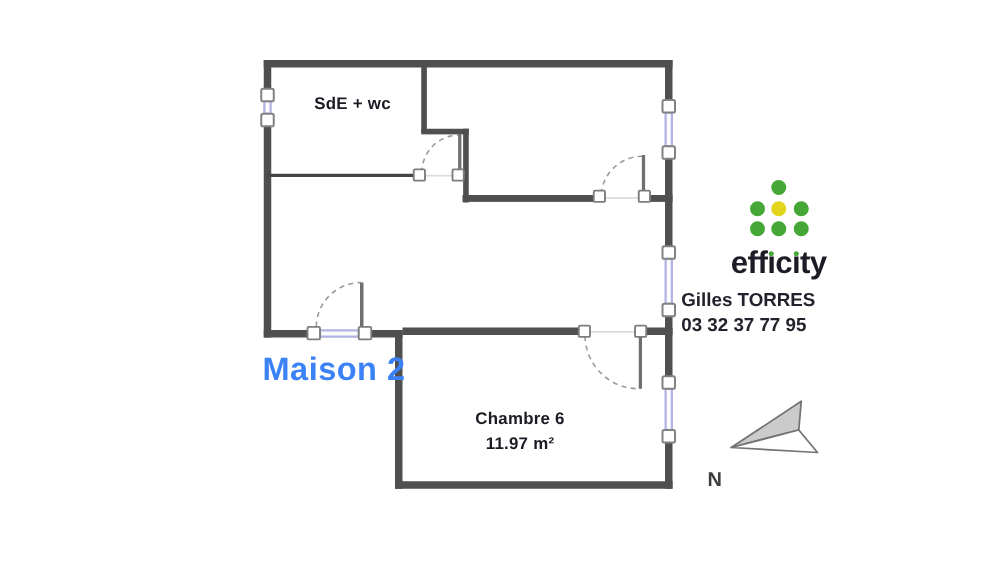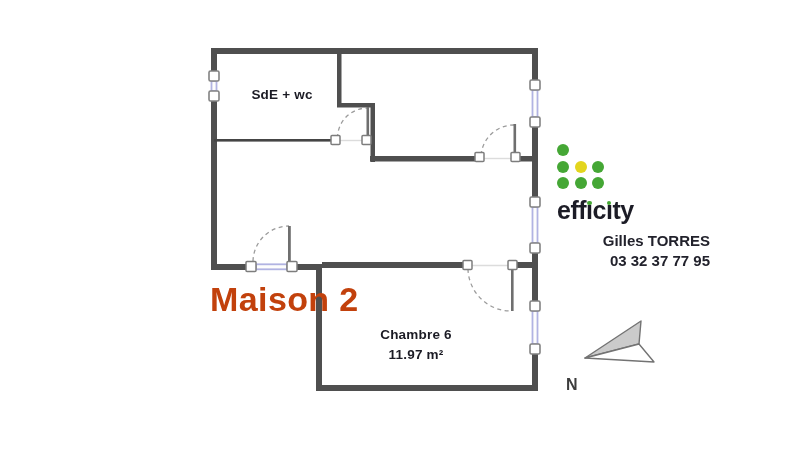--- a/index.html
+++ b/index.html
@@ -1,35 +1,35 @@
 <!DOCTYPE html>
 <html style="--logo-green: #45a735; --logo-yellow: #e3d51e;"><head>
 <meta charset="utf-8">
 <style>
   html,body{margin:0;padding:0;background:#fff;}
   body{width:800px;height:457px;overflow:hidden;font-family:"Liberation Sans",sans-serif;}
   .canvas{position:relative;width:800px;height:457px;background:#ffffff;}
   .plan-svg{position:absolute;left:0;top:0;width:800px;height:457px;}
   .room-label{position:absolute;text-align:center;color:#1b1b24;font-weight:700;
               font-size:13.5px;line-height:20px;letter-spacing:0.2px;}
-  .maison-label{position:absolute;left:210px;top:280px;font-size:34px;font-weight:700;
-                color:#c2410c;letter-spacing:0.4px;}
+  .maison-label{position:absolute;left:210px;top:280px;font-size:26px;font-weight:700;
+                color:#3b82f6;letter-spacing:0.4px;}
   .logo{position:absolute;left:557px;top:144px;width:132px;display:flex;
-        flex-direction:column;align-items:flex-start;}
+        flex-direction:column;align-items:center;}
   .dots-row{display:flex;gap:5.5px;margin-top:4.5px;}
   .dots-row.first{margin-top:0;}
   .dot{width:12px;height:12px;border-radius:50%;}
   .dot.g{background:var(--logo-green,#45a735);}
   .dot.y{background:var(--logo-yellow,#e3d51e);}
   .brand-word{margin-top:7px;font-size:25px;font-weight:700;color:#1c1c26;
               letter-spacing:-0.5px;line-height:28px;}
   .gi{position:relative;display:inline-block;}
   .gi::after{content:"";position:absolute;top:4.5px;left:50%;margin-left:-2.2px;
              width:4.5px;height:4.5px;border-radius:50%;background:var(--logo-green,#45a735);}
-  .agent{position:absolute;left:545px;top:231px;width:165px;text-align:right;
+  .agent{position:absolute;left:545px;top:231px;width:165px;text-align:left;
          font-weight:700;color:#22222c;font-size:15px;line-height:20px;}
   .north-label{position:absolute;left:566px;top:376px;font-size:16px;font-weight:700;color:#3d3d3d;}
 </style>
 </head>
 <body>
 
 <div class="canvas">
 
   <svg class="plan-svg" viewBox="0 0 800 457" xmlns="http://www.w3.org/2000/svg">
 
@@ -110,21 +110,21 @@
       <rect x="246" y="261.5" width="10" height="10" rx="1" fill="#fff" stroke="#7d7d7d" stroke-width="1.5"></rect>
       <rect x="287" y="261.5" width="10" height="10" rx="1" fill="#fff" stroke="#7d7d7d" stroke-width="1.5"></rect>
     </g>
 
     <g>
       <polygon points="585,358 641,321 639,344" fill="#cbcbcb" stroke="#737373" stroke-width="1.4" stroke-linejoin="round"></polygon>
       <polygon points="585,358 639,344 654,362" fill="#ffffff" stroke="#737373" stroke-width="1.4" stroke-linejoin="round"></polygon>
     </g>
   </svg>
 
-  <div class="room-label" style="left:222px;top:73px;width:120px;margin-top:12px;">
+  <div class="room-label" style="left:222px;top:73px;width:120px;">
     <div>SdE + wc</div>
   </div>
 
 
 
   <div class="room-label" style="left:356px;top:325px;width:120px;">
     <div>Chambre 6</div>
     <div>11.97 m²</div>
   </div>
 

